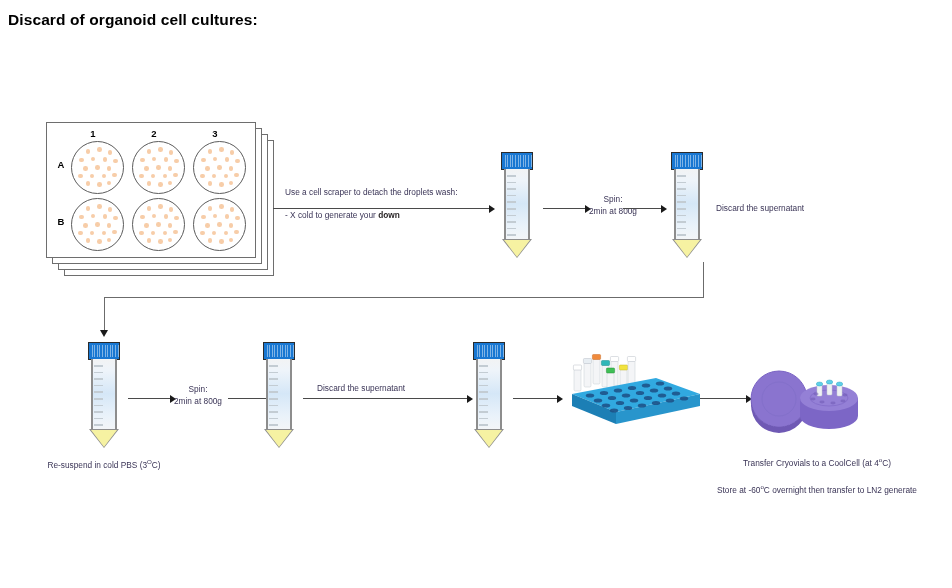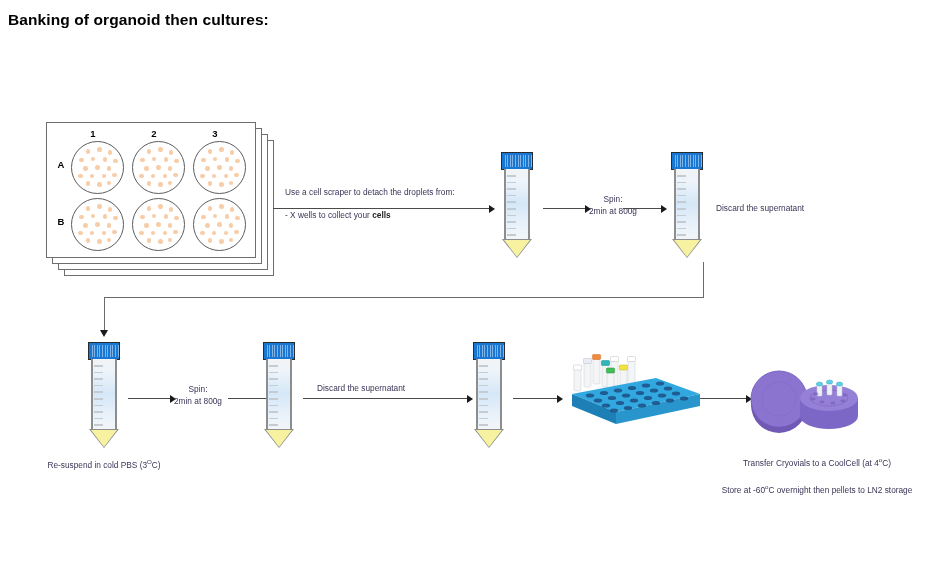--- a/index.html
+++ b/index.html
@@ -116,21 +116,21 @@
 
   
   .coolcell{position:absolute;left:745px;top:368px;width:120px;height:70px;}
   .coolcell svg{display:block;}
 </style>
 </head>
 <body>
 
 <div class="canvas">
 
-  <div class="abs" id="page-title">Banking of organoid then cultures:</div>
+  <div class="abs" id="page-title">Discard of organoid cell cultures:</div>
 
   <div class="plate plate-back3"></div>
   <div class="plate plate-back2"></div>
   <div class="plate plate-back1"></div>
 
   <div class="plate plate-front">
     <div class="plate-lbl" style="left:39px;top:5px;width:14px;">1</div>
     <div class="plate-lbl" style="left:100px;top:5px;width:14px;">2</div>
     <div class="plate-lbl" style="left:161px;top:5px;width:14px;">3</div>
     <div class="plate-lbl" style="left:8px;top:36px;width:12px;">A</div>
@@ -247,22 +247,22 @@
           <div class="dot" style="width: 4.6px; height: 4.6px; left: 29.5px; top: 31.62px; background: rgb(247, 205, 168);"></div>
           <div class="dot" style="width: 4.6px; height: 4.6px; left: 40.1px; top: 30.56px; background: rgb(247, 205, 168);"></div>
           <div class="dot" style="width: 4.6px; height: 4.6px; left: 13.6px; top: 39.04px; background: rgb(247, 205, 168);"></div>
           <div class="dot" style="width: 4.6px; height: 4.6px; left: 25.26px; top: 40.1px; background: rgb(247, 205, 168);"></div>
           <div class="dot" style="width: 4.6px; height: 4.6px; left: 34.8px; top: 38.51px; background: rgb(247, 205, 168);"></div>
         </div>
       </div>
   </div>
 
   <div class="note" style="left:285px;top:176px;width:205px;">
-    <span>Use a cell scraper to detach the droplets from:</span><br>
-    <span>-    X wells to collect your </span><b>cells</b>
+    <span>Use a cell scraper to detach the droplets wash:</span><br>
+    <span>-    X cold to generate your </span><b>down</b>
   </div>
 
   <div class="arrow-h" style="left:273px;top:205px;width:222px;">
     <div class="shaft" style="width:216px;"></div>
     <div class="head" style="left:216px;"></div>
   </div>
 
 
   <div class="tube" style="left:500px;top:152px;">
     <div class="cap">
@@ -586,16 +586,16 @@
             <ellipse cx="98" cy="33" rx="2.6" ry="1.4"></ellipse>
           <ellipse cx="71" cy="26" rx="2.6" ry="1.4"></ellipse>
             <ellipse cx="100" cy="27" rx="2.6" ry="1.4"></ellipse>
         </g>
       </g>
     </svg>
   </div>
 
   <div class="caption" style="left:693px;top:443px;width:248px;">
     <span>Transfer Cryovials to a CoolCell (at 4</span><sup>o</sup><span>C)</span><br>
-    <span>Store at -60</span><sup>o</sup><span>C overnight then pellets to LN2 storage</span>
+    <span>Store at -60</span><sup>o</sup><span>C overnight then transfer to LN2 generate</span>
   </div>
 
 </div>
 
 </body></html>

